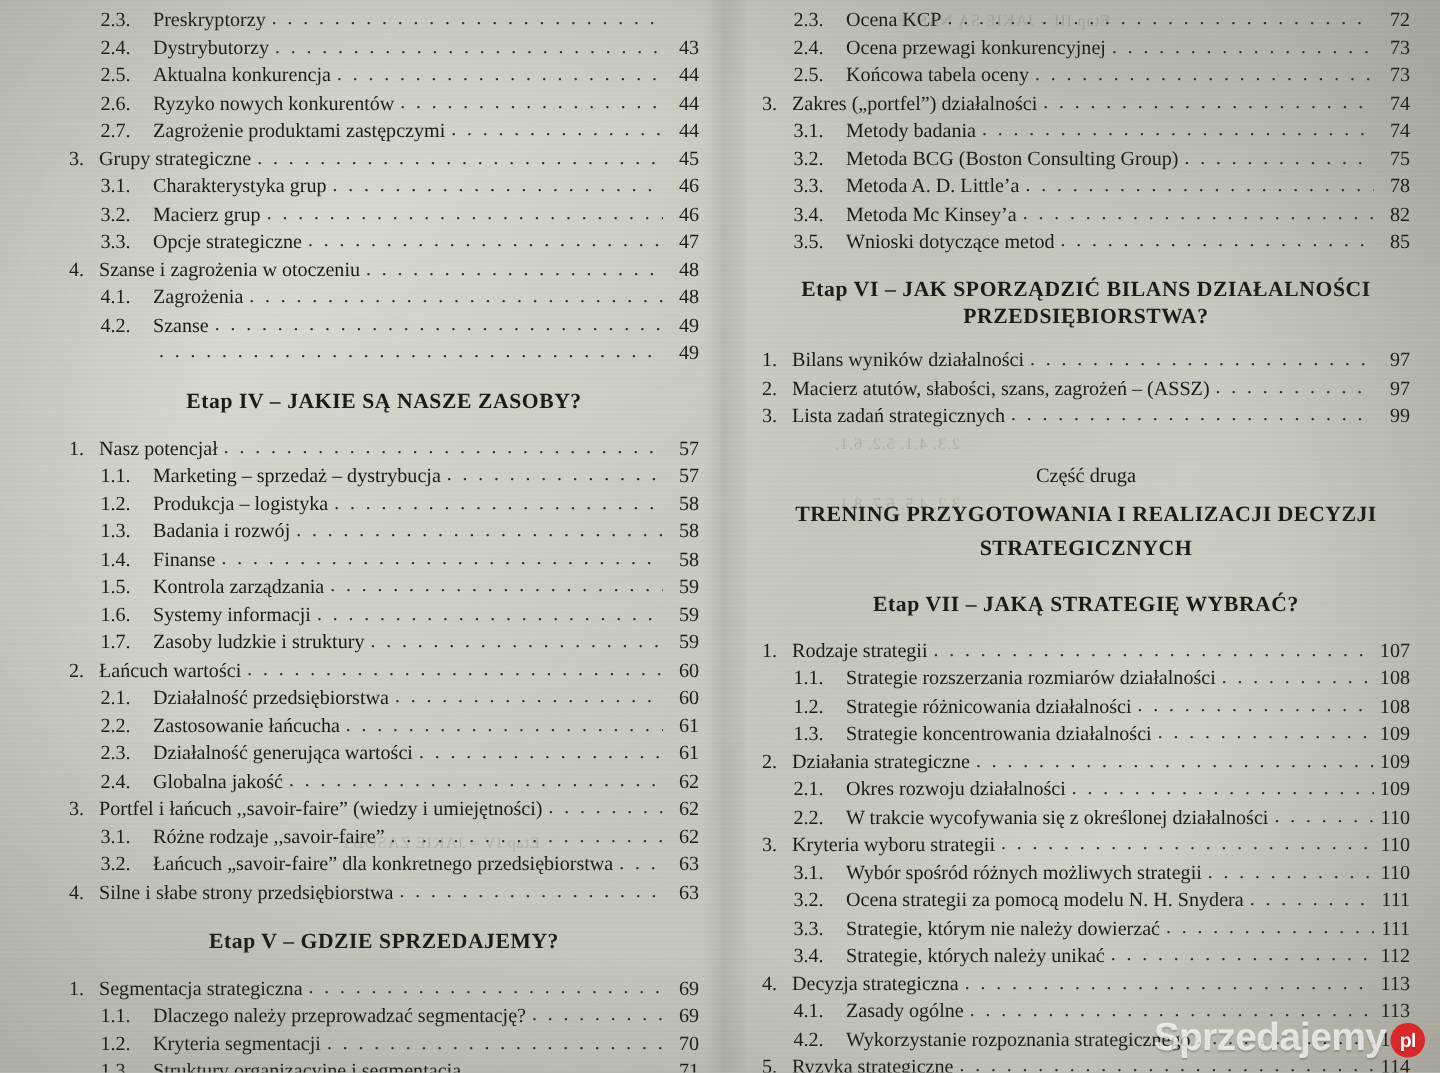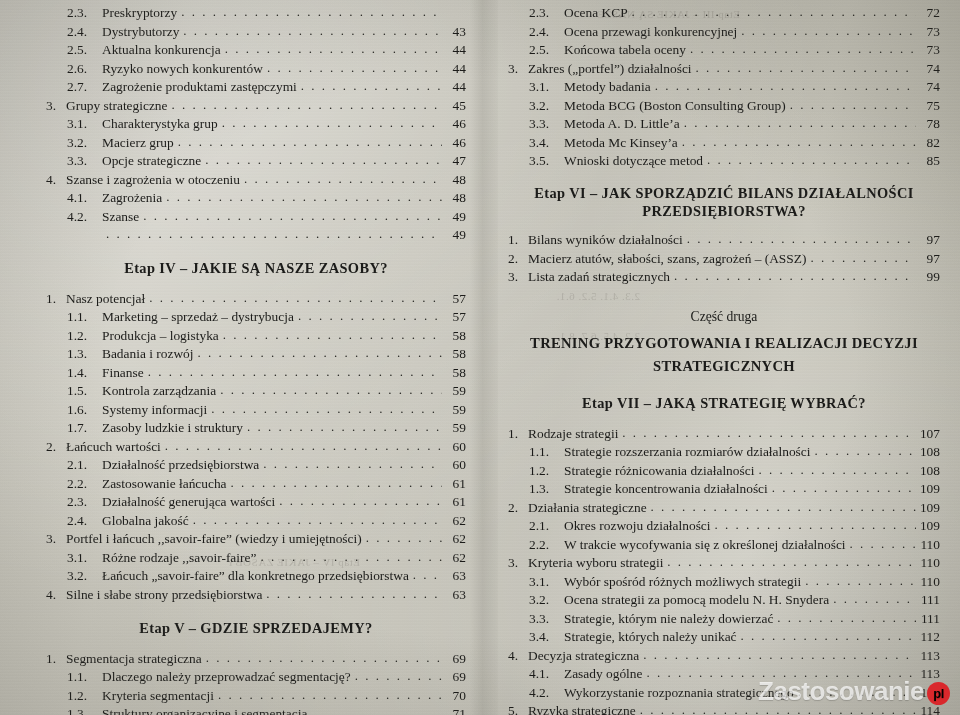--- a/index.html
+++ b/index.html
@@ -121,21 +121,21 @@
     font-size: 26px;
     font-weight: bold;
     color: rgba(255,255,255,0.72);
     letter-spacing: -0.5px;
     text-shadow: 0 1px 1px rgba(0,0,0,0.18);
     white-space: nowrap;
   }
   .wm .pl {
     display: inline-block;
     background: #d9282c;
-    color: #000000;
+    color: #ffffff;
     border-radius: 50%;
     width: 23px;
     height: 23px;
     line-height: 23px;
     text-align: center;
     font-size: 13px;
     margin-left: 3px;
     vertical-align: 2px;
     margin-top: 12px;
   }
@@ -541,15 +541,15 @@
         <span class="txt">Ryzyka strategiczne</span>
         <span class="dots">. . . . . . . . . . . . . . . . . . . . . . . . . . . . . . . . . . . . . . . . . . . . . . . . . . . . . . . . . . . . . . . . . . . . . . . . . . . . . . . . . . . . . . . . . .</span>
         <span class="pg">114</span>
       </div>
     </div>
 
   <div class="vignette"></div>
   <div class="grain"></div>
 
   <div class="wm">
-    <span>Zastosowanie</span><span class="pl">pl</span>
+    <span>Sprzedajemy</span><span class="pl">pl</span>
   </div>
 </div>
 
 </body></html>

